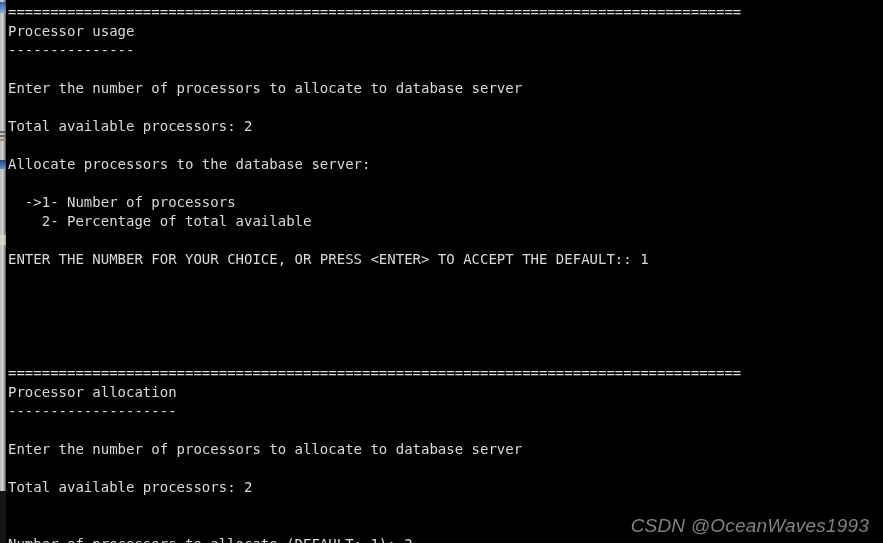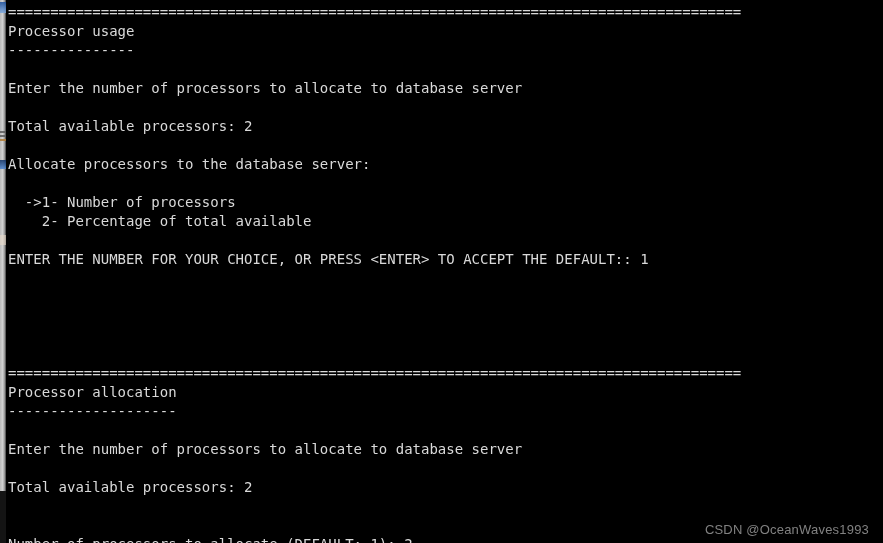--- a/index.html
+++ b/index.html
@@ -88,24 +88,25 @@
   }
   .term-line.blank { color: transparent; }
 
   
   #watermark {
     position: absolute;
     right: 14px;
     bottom: 6px;
     color: #8d8d8d;
     font-family: "Liberation Sans", "DejaVu Sans", sans-serif;
-    font-size: 13px;
+    font-size: 19px;
     letter-spacing: .2px;
     white-space: nowrap;
     opacity: .92;
+    font-style: italic;
   }
 </style>
 </head>
 <body>
 
 <div id="screen">
 
   <div id="left-edge-strip">
     <div class="edge-artifact" id="edge-artifact-1"></div>
     <div class="edge-artifact" id="edge-artifact-2"></div>

